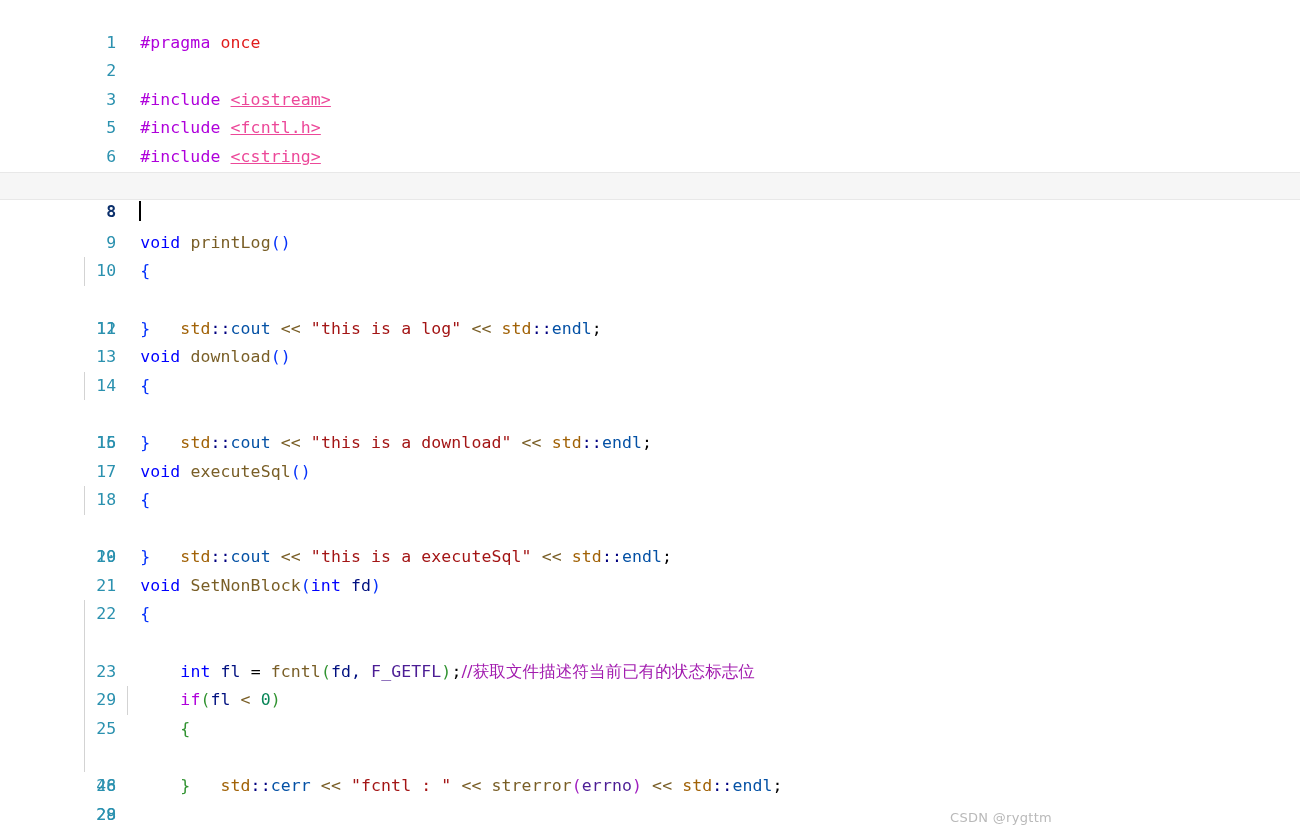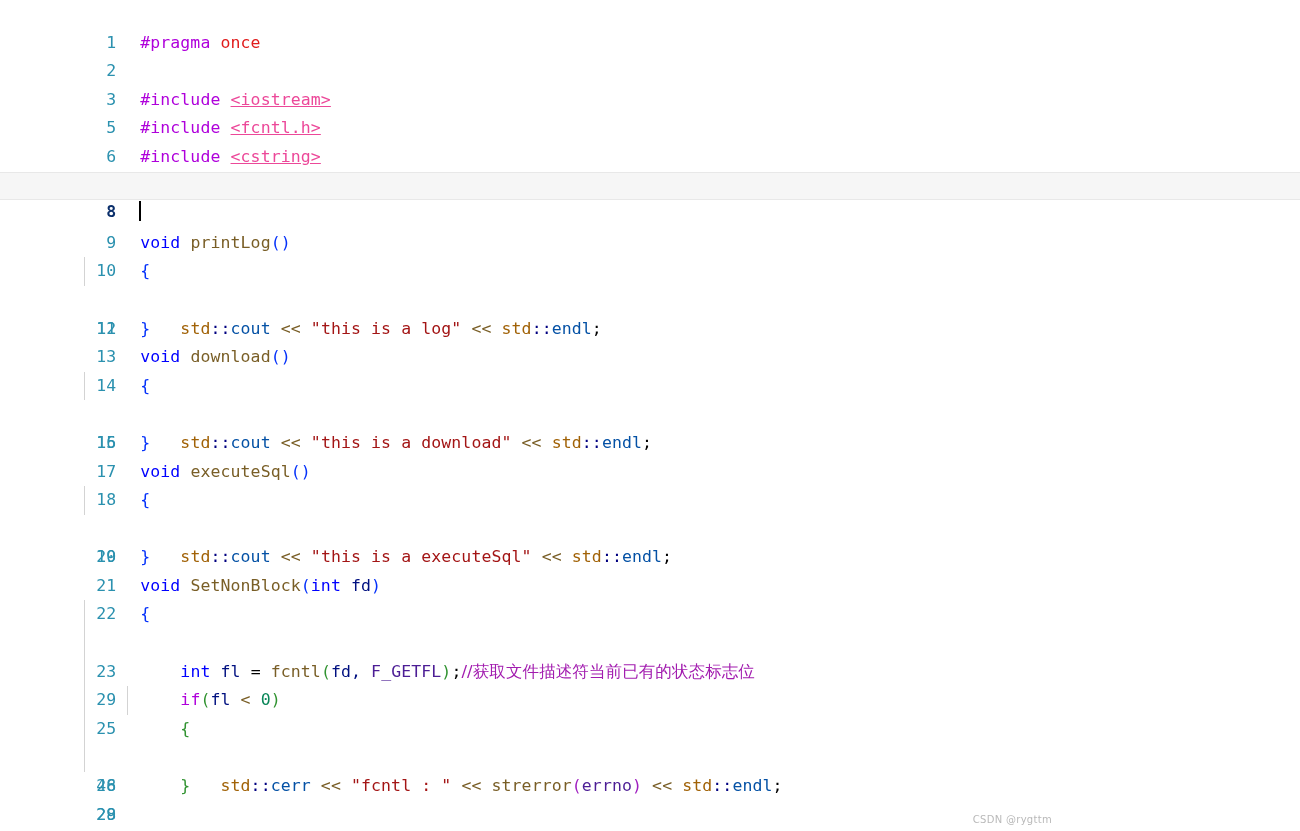--- a/index.html
+++ b/index.html
@@ -114,21 +114,21 @@
   .cmt-cn {
     font-family: "DejaVu Sans", "Liberation Sans", sans-serif;
     color: #a21caf;
   }
 
   .watermark {
     position: absolute;
     right: 8px;
     bottom: 6px;
     font-family: "DejaVu Sans", "Liberation Sans", sans-serif;
-    font-size: 10px;
+    font-size: 13px;
     color: #b9b9b9;
     letter-spacing: 0.3px;
     user-select: none;
   }
 </style>
 </head>
 <body>
 
 <div id="editor">
   <div class="code-area">

